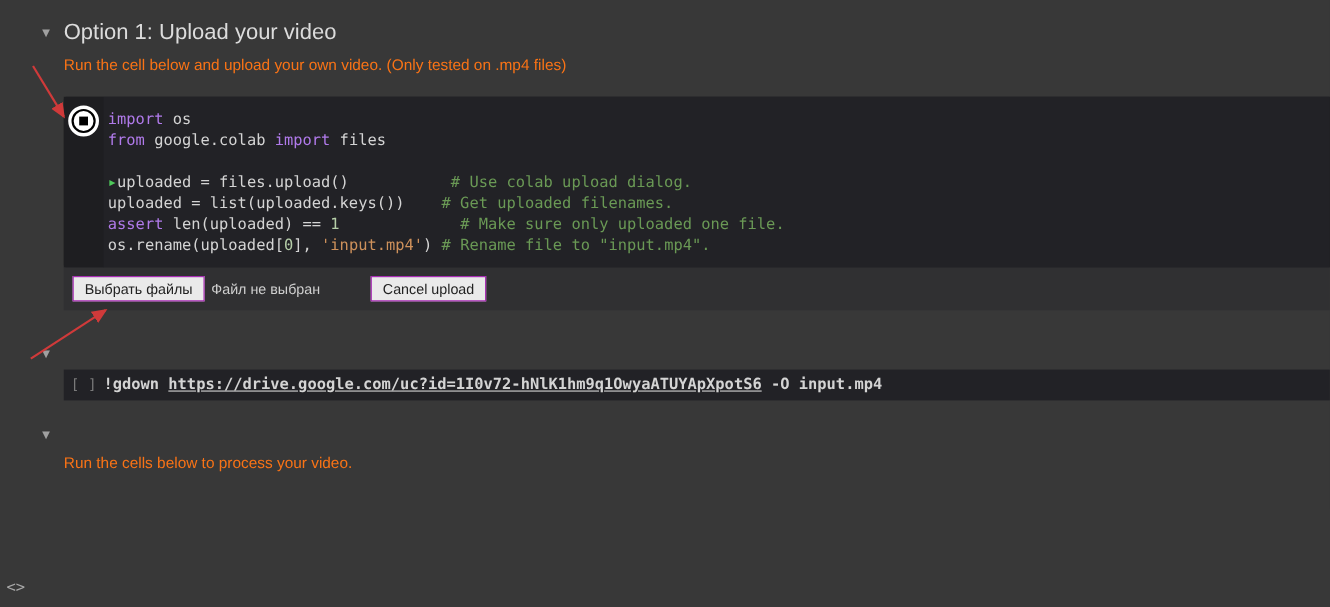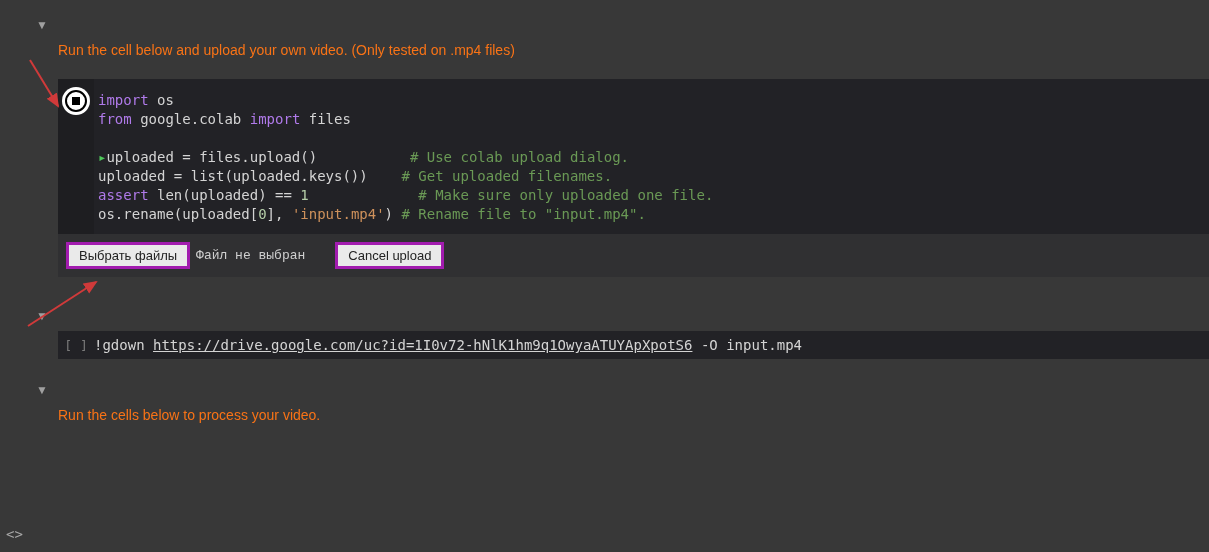--- a/index.html
+++ b/index.html
@@ -107,32 +107,31 @@
     margin-left: 22px;
     padding: 8px 8px;
     display: flex;
     align-items: center;
     gap: 6px;
     margin-top: -20px;
     margin-bottom: 32px;
   }
   .btn-light {
     background: #eaeaea;
-    border: 3px solid #a21caf;
+    border: 1px solid #a21caf;
     color: #222;
     font-size: 13px;
     padding: 3px 10px;
     font-family: Arial, sans-serif;
     cursor: pointer;
   }
   .file-status {
     color: #cfcfcf;
     font-size: 13px;
-    margin-right: 24px;
-    font-family: Liberation Mono, monospace;
+    margin-right: 40px;
   }
 
   .cell2 {
     display:flex;
     align-items: center;
     background: #222226;
     margin-bottom: 24px;
     padding: 6px 0 6px 0;
   }
   .cell2 .brackets {
@@ -140,20 +139,21 @@
     color: #7a7a7a;
     font-size: 13px;
     width: 36px;
     text-align: center;
   }
   .cell2-code {
     font-family: "Consolas","Menlo",monospace;
     font-size: 14px;
     white-space: pre;
     color: #d4d4d4;
+    font-weight: bold;
   }
   .cell2-code .url { text-decoration: underline; color: #d4d4d4; }
 
   .footer-icon {
     position: absolute;
     left: 6px;
     bottom: 10px;
     color: #a8a8a8;
     font-family: monospace;
     font-size: 14px;
@@ -166,20 +166,21 @@
     pointer-events: none;
   }
 </style>
 </head>
 <body>
 
 <div class="content">
 
   <div class="section-header first">
     <span class="tri">▼</span>
+    <span class="section-title">Option 1: Upload your video</span>
   </div>
   <div class="section-desc">Run the cell below and upload your own video. (Only tested on .mp4 files)</div>
 
   <div class="cell-area">
     <div class="cell1">
       <div class="gutter">
         <div class="runbtn-wrap">
           <div class="runbtn-inner">
               <div class="runbtn-sq"></div>
             </div>

